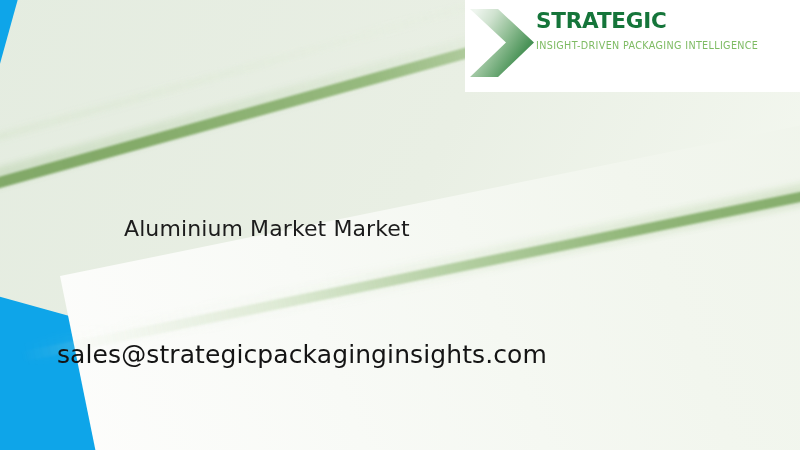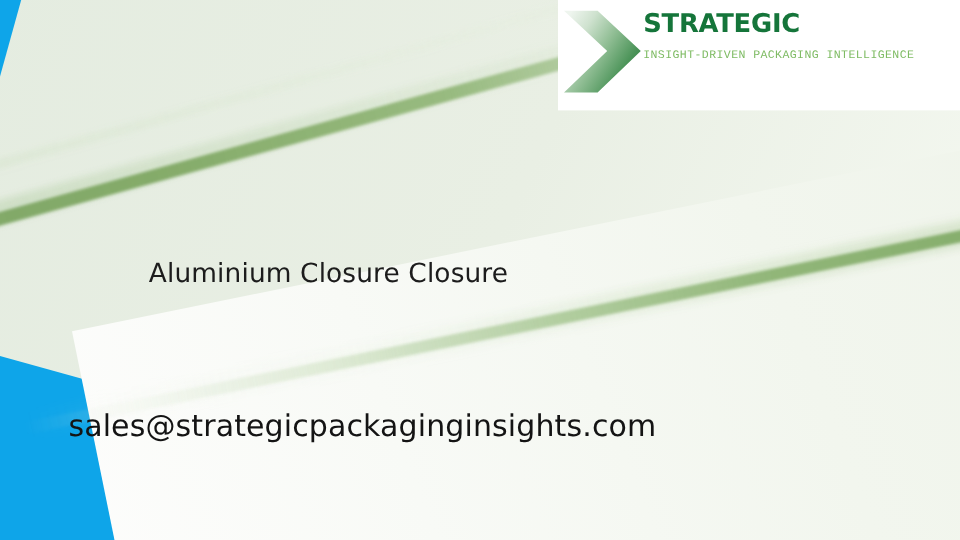--- a/index.html
+++ b/index.html
@@ -166,21 +166,20 @@
     line-height: 23px;
     letter-spacing: -0.2px;
     white-space: nowrap;
   }
   .logo-tagline {
     margin-top: 8px;
     color: #7ebb63;
     font-size: 9.6px;
     letter-spacing: 0.35px;
     white-space: nowrap;
-    font-family: Liberation Mono, monospace;
   }
 
   
   .doc-title {
     position: absolute;
     left: 124px;
     top: 216px;
     font-size: 22px;
     color: #1c1c1c;
     letter-spacing: 0.1px;
@@ -230,17 +229,17 @@
       </svg>
     </div>
 
     <div class="logo-text">
       <div class="logo-title">STRATEGIC</div>
       <div class="logo-tagline">INSIGHT-DRIVEN PACKAGING INTELLIGENCE</div>
     </div>
 
   </div>
 
-  <div class="doc-title">Aluminium Closure Closure</div>
+  <div class="doc-title">Aluminium Market Market</div>
 
   <div class="doc-email">sales@strategicpackaginginsights.com</div>
 
 </div>
 
 </body></html>

